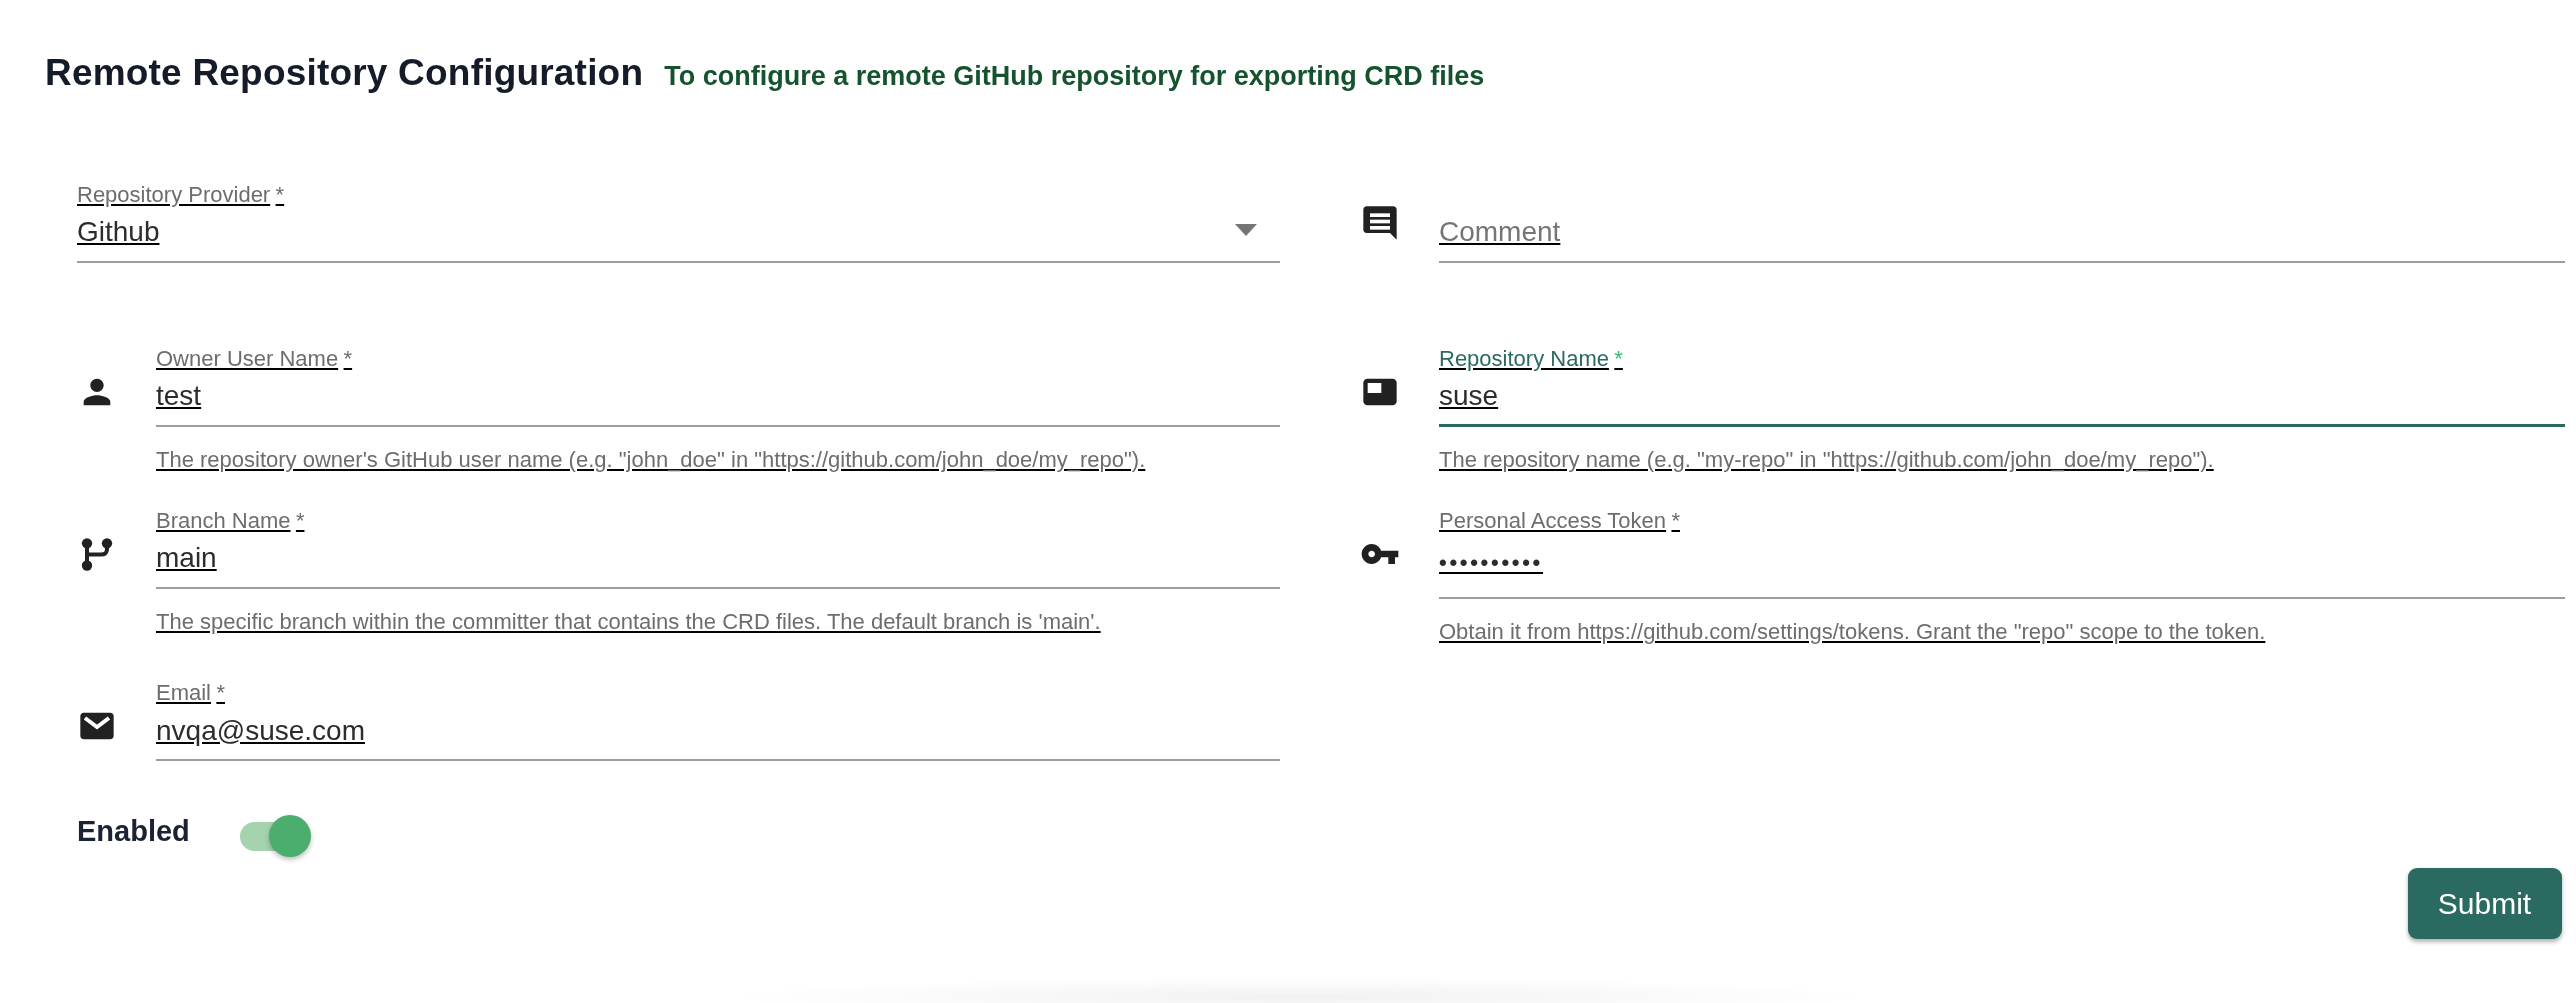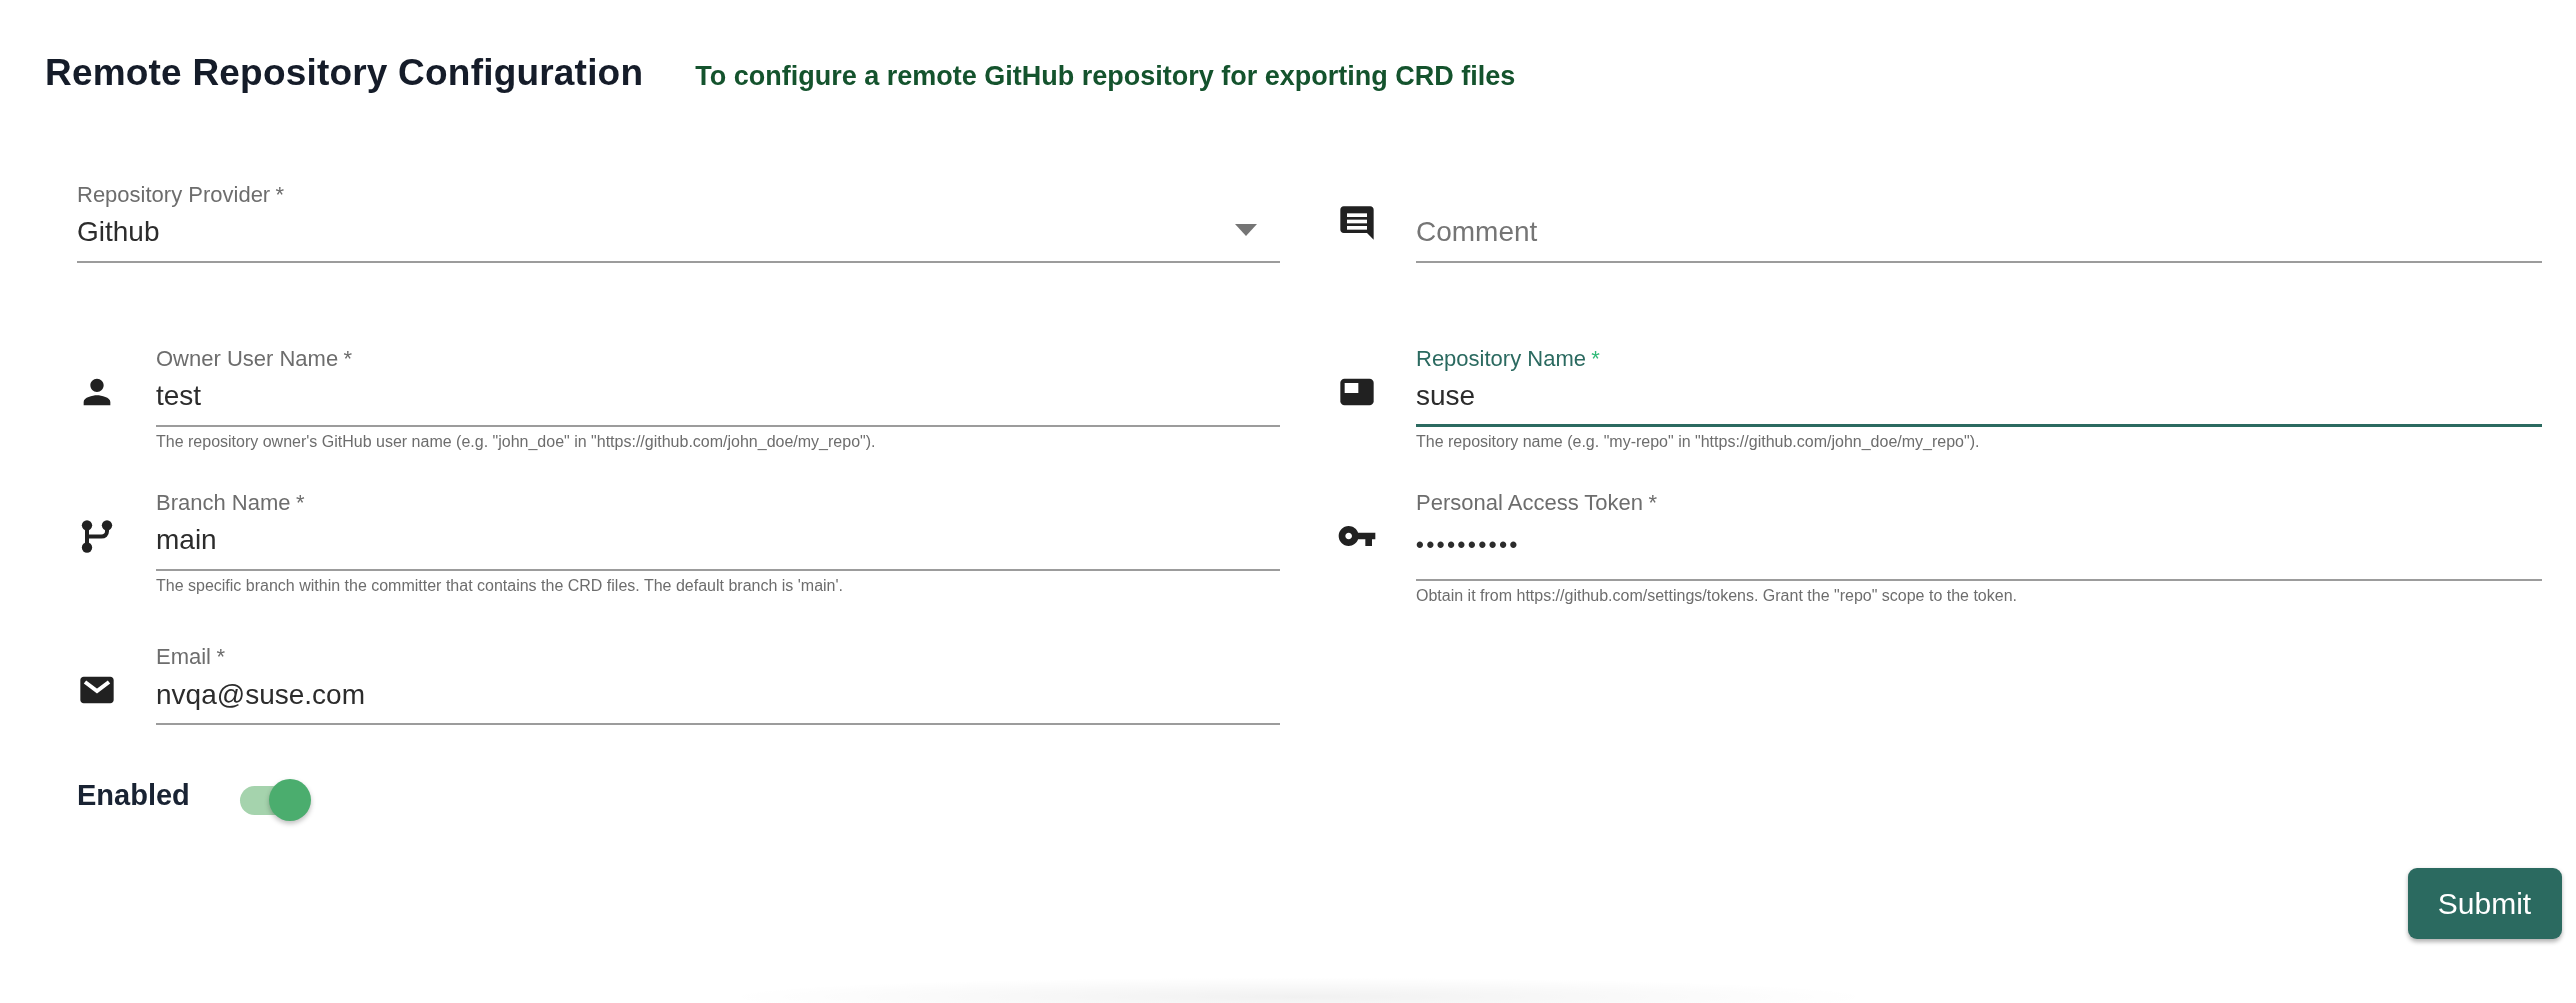--- a/index.html
+++ b/index.html
@@ -1,47 +1,47 @@
 <!DOCTYPE html>
 <html style="font-size:14.5px"><head>
 <meta charset="utf-8">
 <style>
   * { margin:0; padding:0; box-sizing:border-box; }
   html,body { width:2576px; height:1004px; background:#ffffff;
               font-family:"Liberation Sans", sans-serif; overflow:hidden; }
   #page { position:relative; width:2576px; height:1004px; background:#fff; }
 
   
-  .header { position:absolute; left:45px; top:52px; display:flex; align-items:baseline; gap:52px; }
+  .header { position:absolute; left:45px; top:52px; display:flex; align-items:baseline; gap:21px; }
   .title { font-size:37px; font-weight:600; color:#151c29; letter-spacing:0.2px; }
   .subtitle { font-size:27px; font-weight:700; color:#14532d; }
 
   
   .form { position:absolute; left:77px; top:181px; width:2465px; }
-  .row { display:grid; grid-template-columns:1203px 1205px; column-gap:57px; }
+  .row { display:grid; grid-template-columns:1203px 1205px; column-gap:80px;text-decoration:underline; }
   .row1 { margin-bottom:82px; }
   .rowN { margin-bottom:34px; }
   .cell { display:flex; align-items:flex-start; }
   .icon-box { width:40px; height:40px; flex:none; margin-right:39px; margin-top:27px; }
   .icon-box svg { width:40px; height:40px; display:block; }
   .fieldblock { flex:1 1 auto; min-width:0; }
 
   .flabel { font-size:22px; line-height:27px; color:#6d6d6d; margin-bottom:7.2px; }
   .flabel .req { margin-left:5.4px; }
   .label-spacer { height:34px; }
 
   .value-line { position:relative; }
   .finput {
     display:block; width:100%; border:none; outline:none; background:transparent;
     font-family:"Liberation Sans", sans-serif;
     font-size:28px; line-height:33px; color:#2c2c2c;
     padding:0 0 12.7px 0; border-bottom:2.7px solid #9c9c9c;
   }
   .token-input { font-size:22px; letter-spacing:2.7px; font-weight:700; padding-top:5.4px; padding-bottom:18px; }
-  .fhelper { font-size:16px; line-height:27px; color:#6d6d6d; margin-top:1px; }
+  .fhelper { font-size:22px; line-height:27px; color:#6d6d6d; margin-top:19px; }
 
   
   .focused .flabel { color:#2b6a60; }
   .focused .flabel .req { color:#30ba78; }
   .focused .finput { border-bottom:3.6px solid #2b6a60; padding-bottom:11.8px; }
 
   
   .caret { position:absolute; right:23.5px; top:9px; width:0; height:0;
            border-left:11px solid transparent; border-right:11px solid transparent;
            border-top:12.7px solid #757575; }

